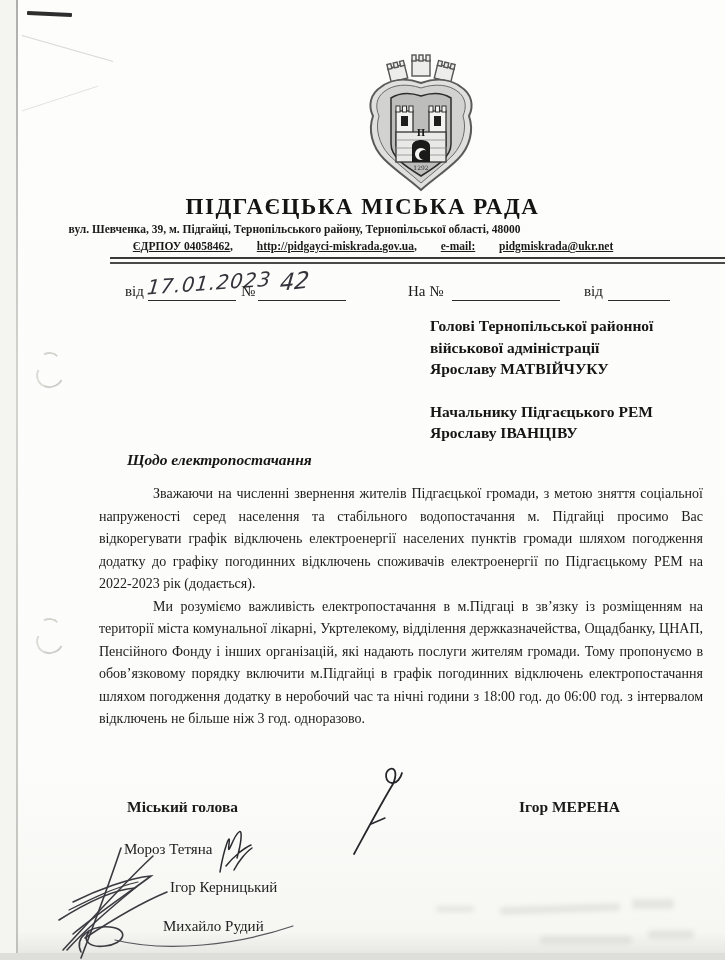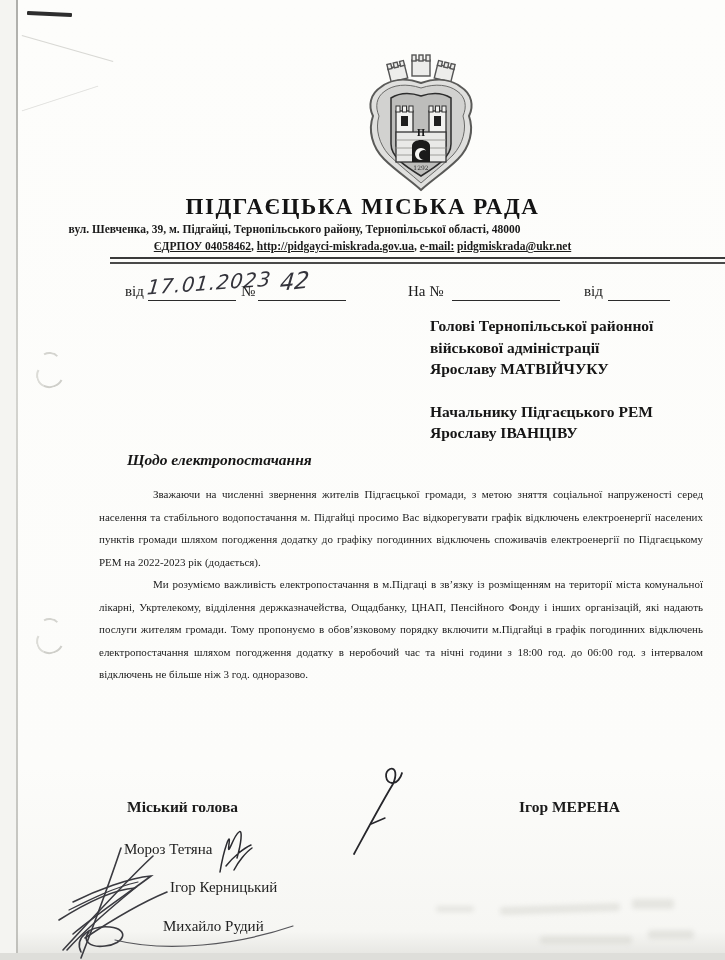--- a/index.html
+++ b/index.html
@@ -25,40 +25,40 @@
   .bottom-strip{position:absolute;left:0;bottom:0;width:725px;height:7px;background:#dededa;}
   .bleed{position:absolute;background:#cfcfc8;filter:blur(2.5px);opacity:.45;border-radius:3px;}
   
   .coat{position:absolute;left:360px;top:54px;}
   .org-name{position:absolute;left:0;top:194px;width:725px;text-align:center;
             font-weight:bold;font-size:23px;letter-spacing:1.5px;color:#141414;}
   .addr1{position:absolute;left:0;top:223px;width:589px;text-align:center;
          font-weight:bold;font-size:11.5px;color:#1a1a1a;}
   .addr2{position:absolute;left:0;top:240px;width:725px;text-align:center;
          font-weight:bold;font-size:11.5px;color:#1a1a1a;}
-  .addr2 .u{text-decoration:underline;}
+  .addr2 .u{text-decoration:underline;margin-left:21px;}
   .rule{position:absolute;left:110px;top:257px;width:615px;height:3px;
         border-top:2px solid #3a3a3a;border-bottom:2px solid #4a4a4a;}
   
   .ref-label{position:absolute;top:283px;font-size:15px;}
   .ref-blank{position:absolute;top:283px;height:17px;border-bottom:1.5px solid #2b2b2b;}
   .hand{position:absolute;font-family:"DejaVu Sans",sans-serif;font-style:italic;
         color:#34343c;white-space:nowrap;}
   .hand-date{left:147px;top:271px;font-size:20px;transform:rotate(-4deg) skewX(-10deg);letter-spacing:1px;}
   .hand-num{left:280px;top:268px;font-size:23px;transform:rotate(-6deg) skewX(-12deg);}
   
   .recipients{position:absolute;left:430px;top:315px;width:270px;
               font-weight:bold;font-size:15.5px;line-height:21.5px;color:#161616;}
   .recipients .gap{height:21px;}
   
   .subject{position:absolute;left:127px;top:451px;font-weight:bold;font-style:italic;
            font-size:15.5px;color:#161616;}
   
   .body-text{position:absolute;left:99px;top:483px;width:604px;
-             font-size:11px;line-height:22.5px;text-align:justify;color:#1b1b1b;}
+             font-size:14px;line-height:22.5px;text-align:justify;color:#1b1b1b;}
   .body-text p{margin:0;text-indent:54px;}
   
   .sig-title{position:absolute;left:127px;top:798px;font-weight:bold;font-size:15.5px;}
   .sig-name{position:absolute;left:519px;top:798px;font-weight:bold;font-size:15.5px;}
   .cosigner{position:absolute;font-size:15px;color:#222;}
   .cos-1{left:124px;top:841px;}
   .cos-2{left:170px;top:879px;}
   .cos-3{left:163px;top:918px;}
   .sig-svg{position:absolute;}
   svg{display:block;}

